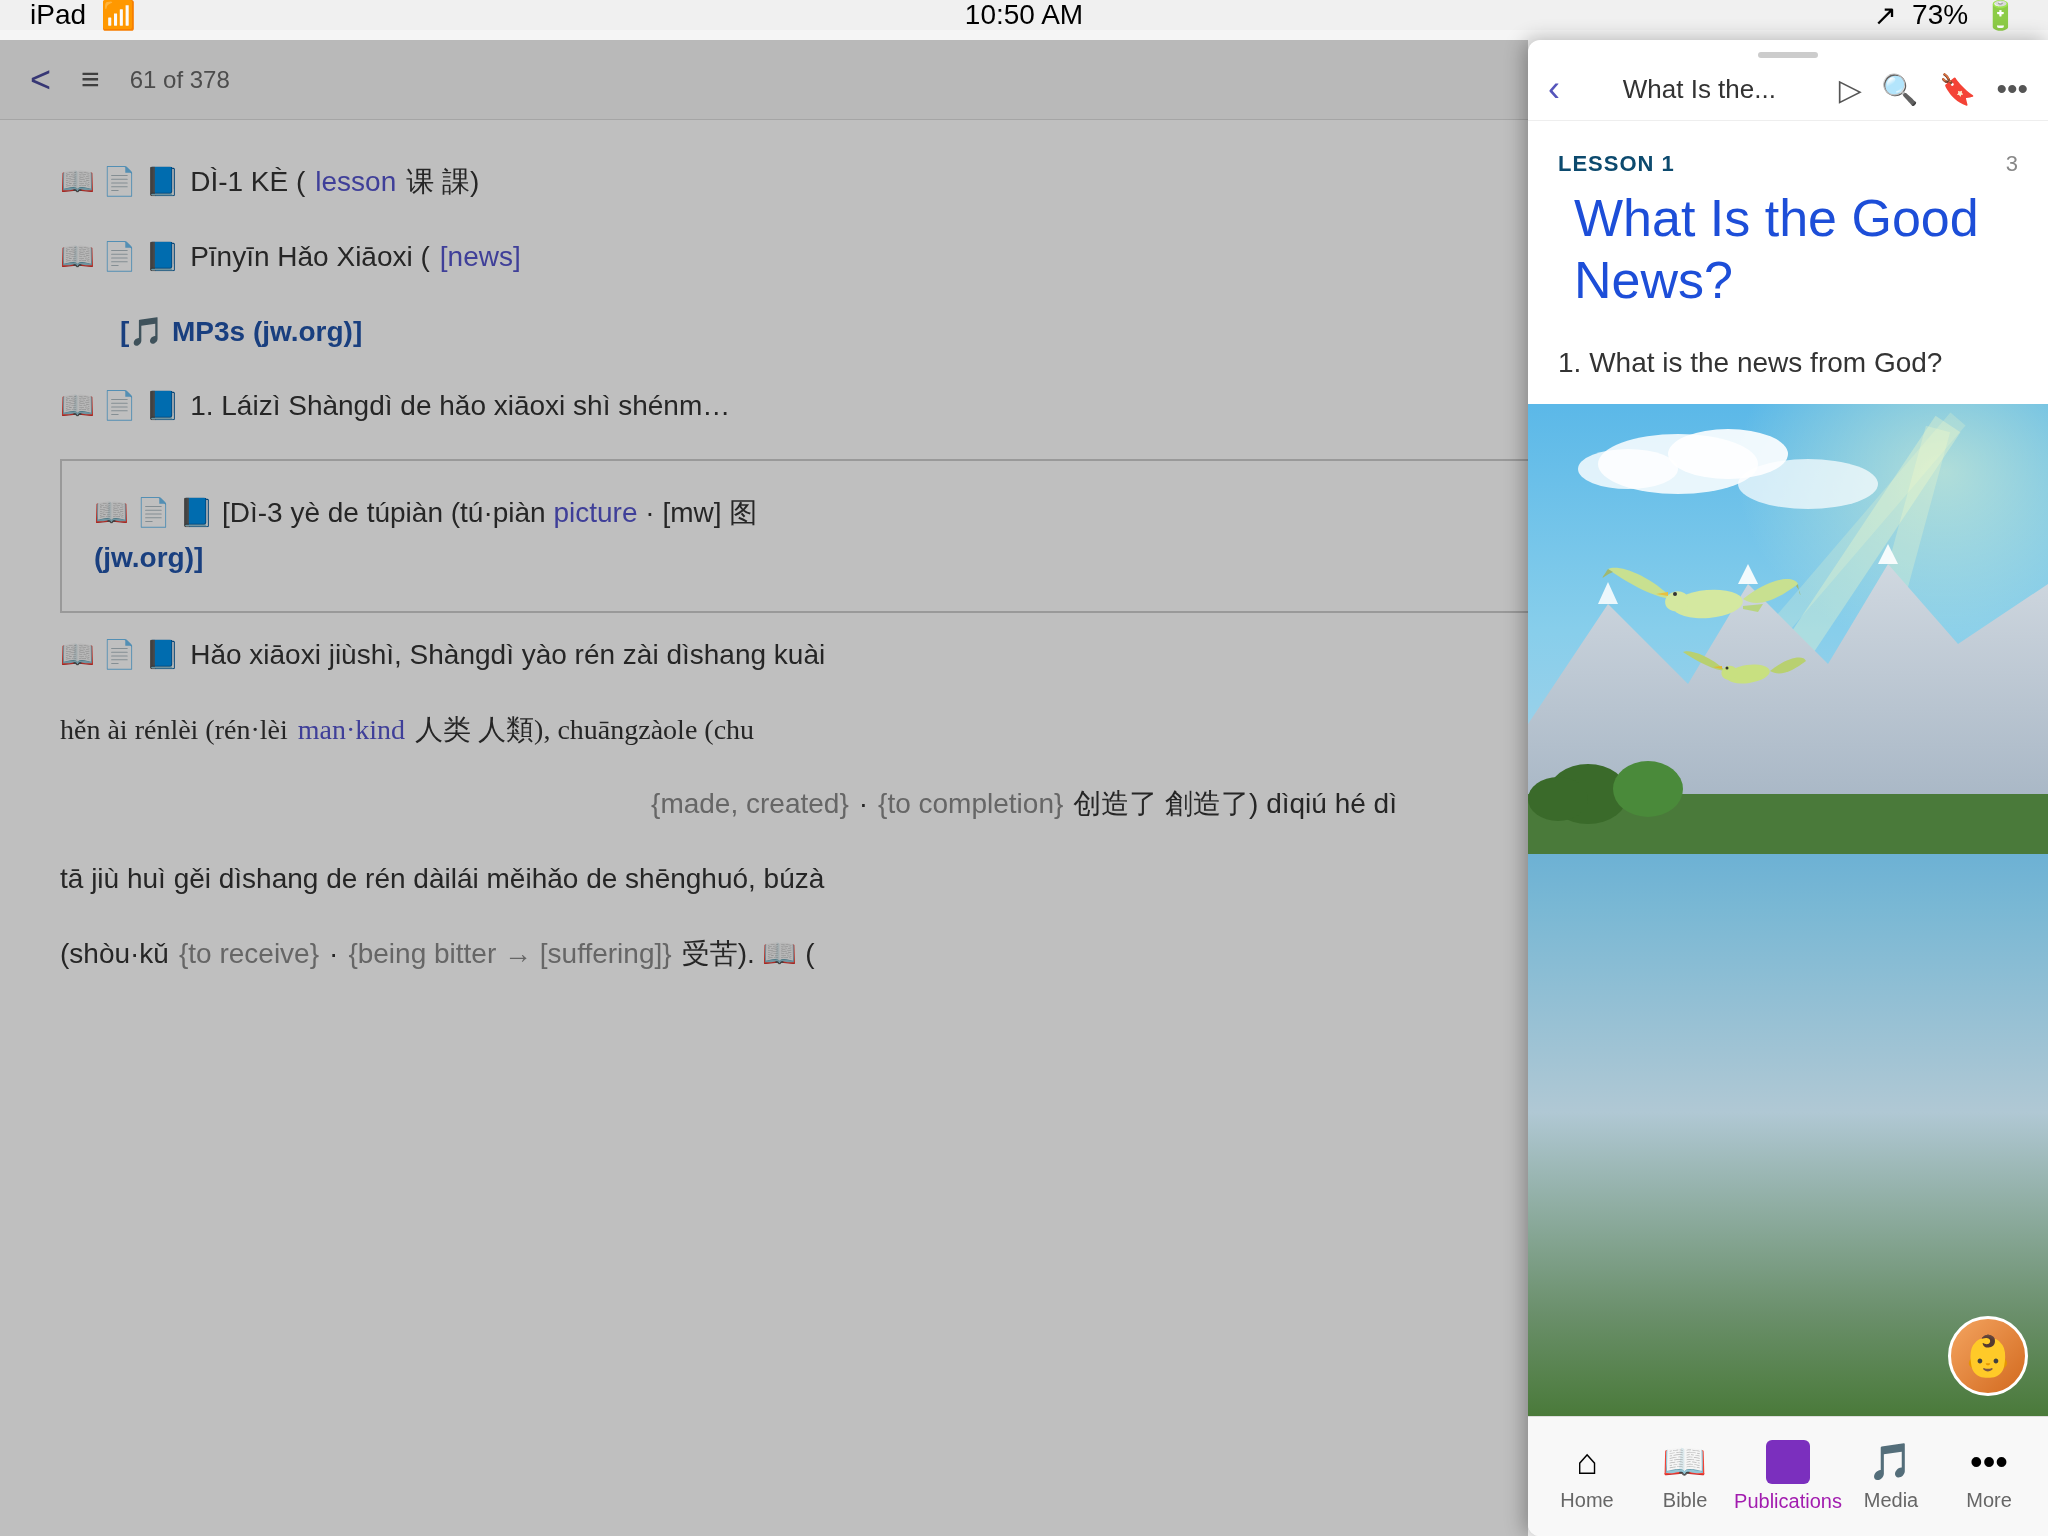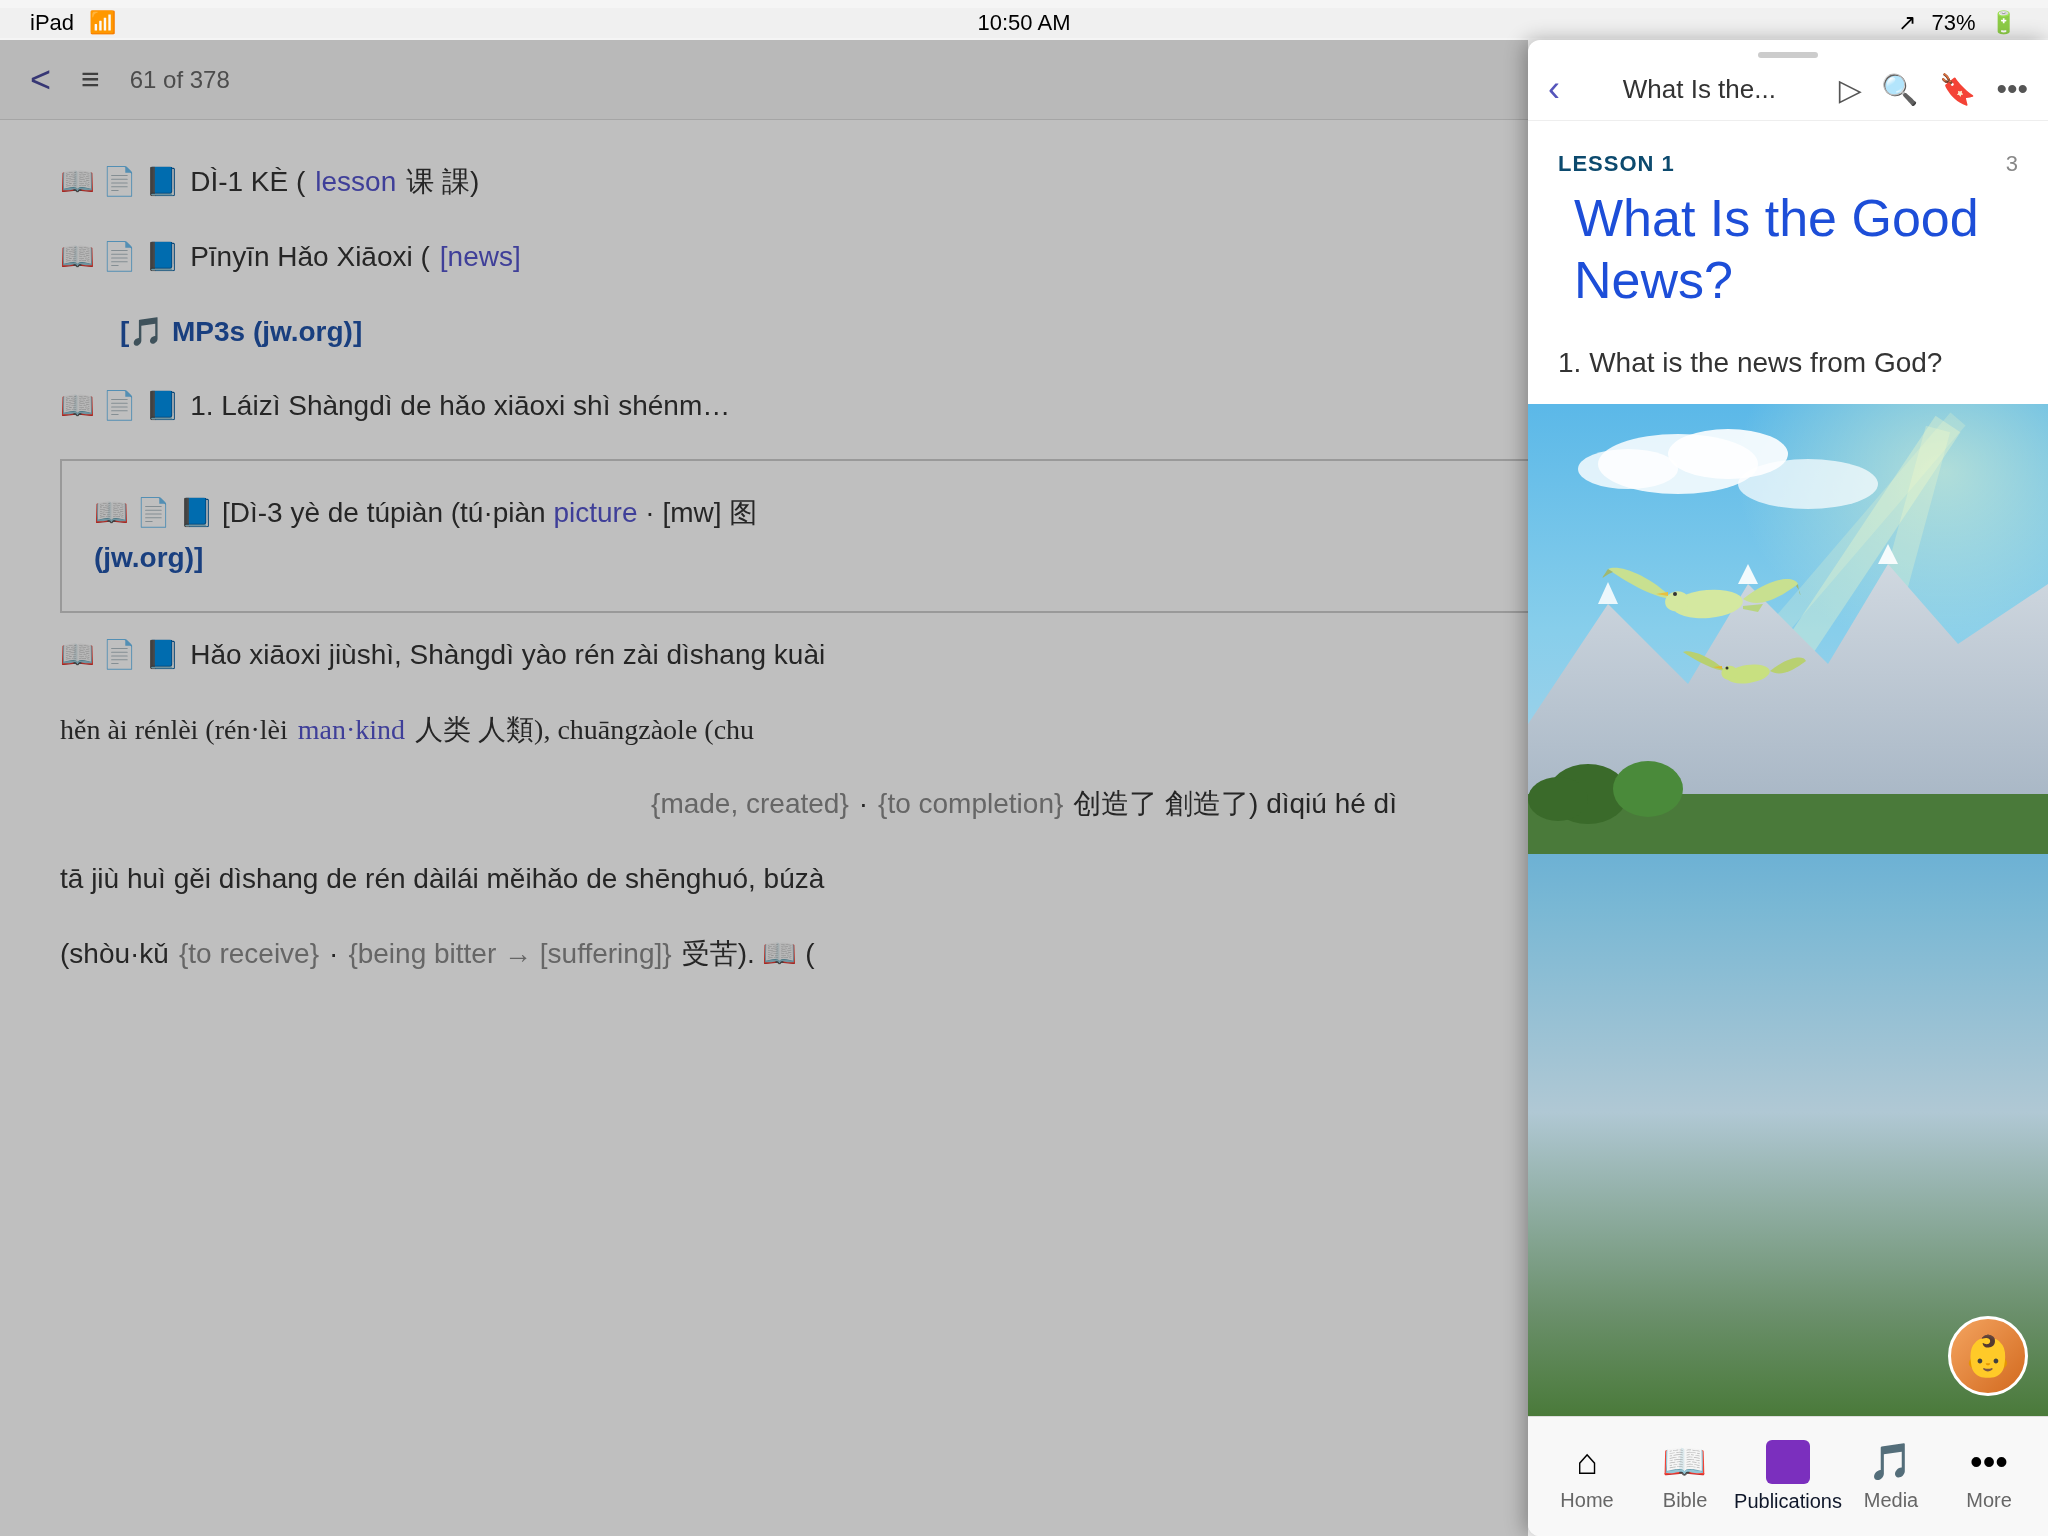--- a/index.html
+++ b/index.html
@@ -8,28 +8,28 @@
       height: 1536px;
       overflow: hidden;
       font-family: -apple-system, 'Helvetica Neue', Arial, sans-serif;
       background: #f5f5f5;
       position: relative;
     }
 
     
     .status-bar {
       position: absolute;
-      top: 8px; left: 0; right: 0;
+      top: 0; left: 0; right: 0;
       height: 30px;
       background: #f0f0f0;
       display: flex;
       align-items: center;
       justify-content: space-between;
       padding: 0 30px;
-      font-size: 22px;
+      font-size: 28px;
       font-weight: 500;
       color: #000;
       z-index: 10;
     }
     .status-left { display: flex; align-items: center; gap: 15px; }
     .status-center { position: absolute; left: 50%; transform: translateX(-50%); }
     .status-right { display: flex; align-items: center; gap: 15px; }
 
     
     .main-content {
@@ -237,21 +237,21 @@
       display: flex;
       flex-direction: column;
       align-items: center;
       gap: 6px;
       cursor: pointer;
       flex: 1;
       padding: 8px 0;
     }
     .tab-icon { font-size: 36px; }
     .tab-label { font-size: 20px; color: #666; }
-    .tab-item.active .tab-label { color: #0f172a; }
+    .tab-item.active .tab-label { color: #a21caf; }
     .tab-icon-pub {
       width: 44px;
       height: 44px;
       background: #7b2fbe;
       border-radius: 6px;
     }
 
     
     .dim-overlay {
       position: absolute;

